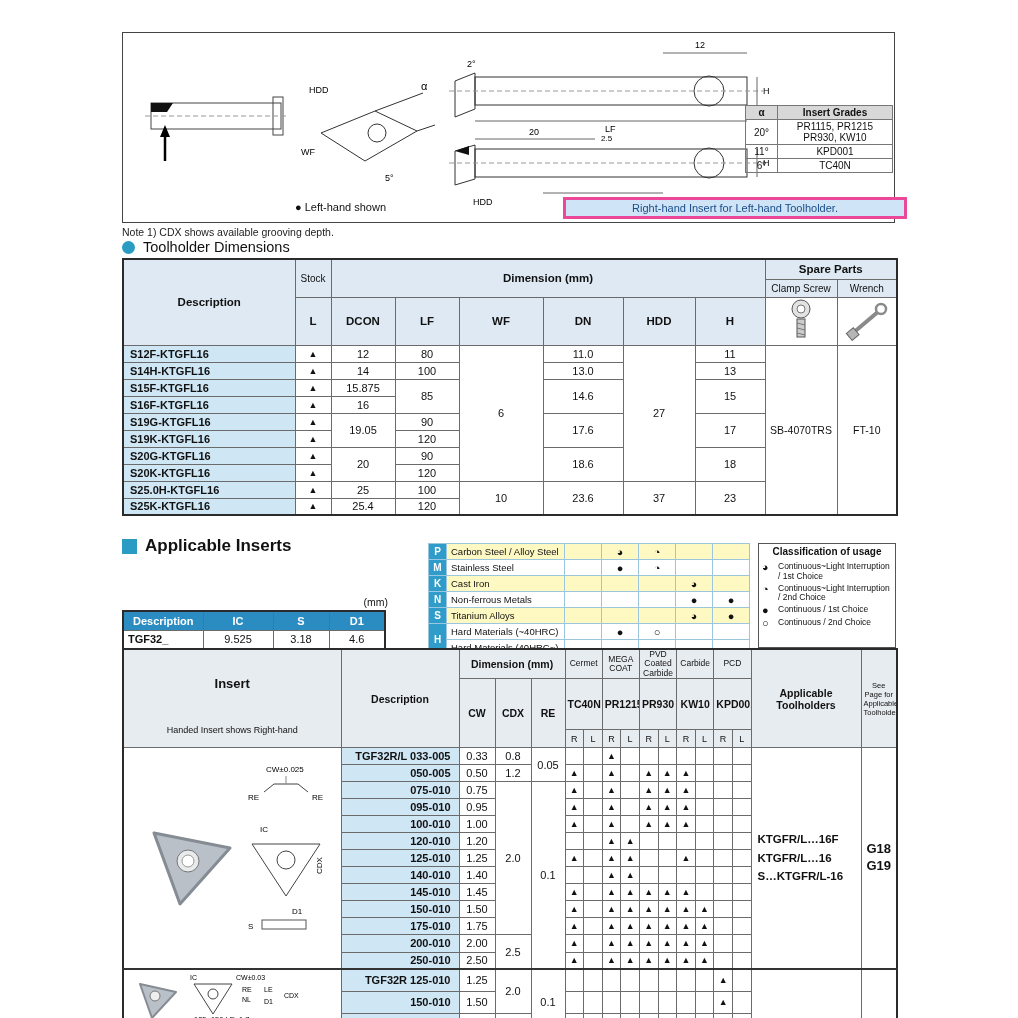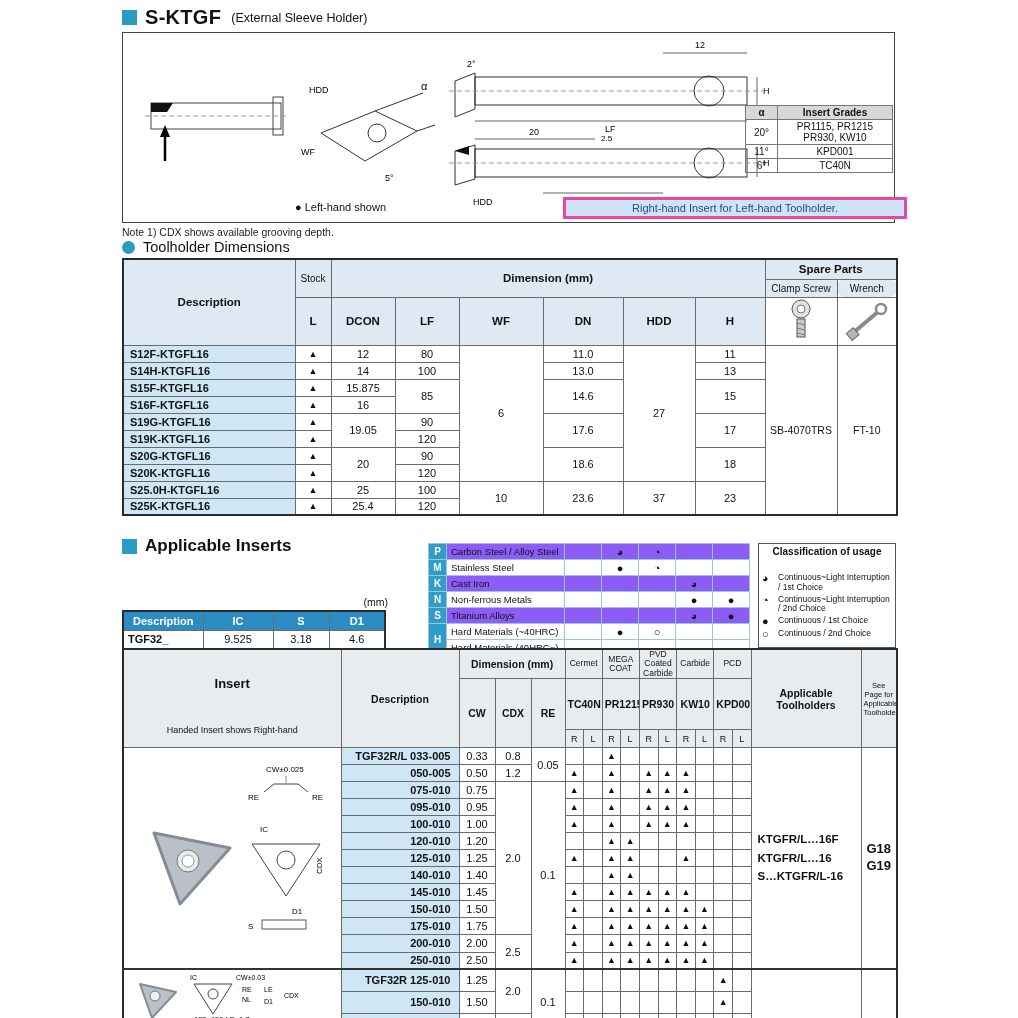--- a/index.html
+++ b/index.html
@@ -50,26 +50,26 @@
   #dimsTable tr{height:19px;}
   #dimsTable td{font-size:11px;}
   #dimsTable td.dims-desc{font-weight:bold;text-align:left;padding-left:4px;}
   .mm-label{font-size:10.5px;text-align:right;}
 
   
   #matTable{border:1px solid #8fbdd8;}
   #matTable td{border:1px solid #9cc6de;font-size:9.5px;padding:0 2px;height:15px;text-align:center;}
   #matTable td.mat-letter{background:#2f9cc9;color:#fff;font-weight:bold;font-size:10px;}
   #matTable td.mat-name{text-align:left;padding-left:4px;}
-  #matTable tr.band td.mat-name,#matTable tr.band td.mat-mark{background:#8b5cf6;margin-top:12px;}
+  #matTable tr.band td.mat-name,#matTable tr.band td.mat-mark{background:#fef9c3;margin-top:12px;}
   #matTable td.mat-mark{font-size:11px;}
 
   
   .classbox{border:1px solid #555;background:#fff;padding:2px 3px;box-sizing:border-box;}
-  .classbox .ttl{font-size:10px;font-weight:bold;text-align:center;margin-bottom:16px;}
+  .classbox .ttl{font-size:10px;font-weight:bold;text-align:center;margin-bottom:5px;}
   .clrow{display:flex;align-items:flex-start;gap:3px;font-size:8.5px;line-height:1.15;margin-bottom:2px;}
   .clsym{font-size:11px;width:13px;flex:0 0 auto;line-height:1;}
 
   
   #mainTable thead th{background:#e7ecf1;font-size:10.5px;font-weight:bold;white-space:pre-line;}
   #mainTable .h1{height:20px;} #mainTable .h2{height:32px;} #mainTable .h3{height:18px;}
   #mainTable .fam{font-weight:normal;font-size:8.5px;line-height:1.1;}
   #mainTable .rl{font-size:9px;font-weight:normal;}
   #mainTable .seepage-h{font-size:7.5px;font-weight:normal;}
   #mainTable .insert-h{vertical-align:middle;}
@@ -84,25 +84,20 @@
   #mainTable td.th-cell{text-align:left;padding-left:6px;}
   #mainTable tr.g2s td{border-top:2px solid #333;}
   .th-lines div{font-size:11.5px;font-weight:bold;line-height:1.6;}
   .page-lines div{font-size:13px;font-weight:bold;line-height:1.3;}
 </style>
 </head>
 <body>
 
 <div class="page">
 
-  <div class="abs sec-h" style="left:122px;top:6px;">
-    <span class="sq-bullet"></span>
-    <span class="t-big">S-KTGF</span>
-    <span class="t-sub">(External Sleeve Holder)</span>
-  </div>
 
   <div class="abs dbox" style="left:122px;top:32px;width:771px;height:189px;">
     <svg width="771" height="189" viewBox="0 0 771 189">
 
       <g stroke="#444" fill="none">
         <rect x="28" y="70" width="130" height="26"></rect>
         <rect x="150" y="64" width="10" height="38"></rect>
         <line x1="22" y1="83" x2="164" y2="83" stroke="#999" stroke-dasharray="5,3"></line>
       </g>
       <path d="M28 70 L50 70 L44 79 L28 79 Z" fill="#111"></path>
@@ -205,21 +200,21 @@
     </colgroup>
     <thead>
       <tr class="h1">
         <th rowspan="3">Description</th>
         <th rowspan="2" style="font-weight:normal;font-size:10px;">Stock</th>
         <th colspan="6" rowspan="2">Dimension (mm)</th>
         <th colspan="2">Spare Parts</th>
       </tr>
       <tr class="h2">
         <th style="font-weight:normal;font-size:10px;">Clamp Screw</th>
-        <th style="font-weight:normal;font-size:10px;border-radius:8px;">Wrench</th>
+        <th style="font-weight:normal;font-size:10px;">Wrench</th>
       </tr>
       <tr class="h3">
         <th>L</th>
         <th>DCON</th>
         <th>LF</th>
         <th>WF</th>
         <th>DN</th>
         <th>HDD</th>
         <th>H</th>
         <th class="icon-th">

